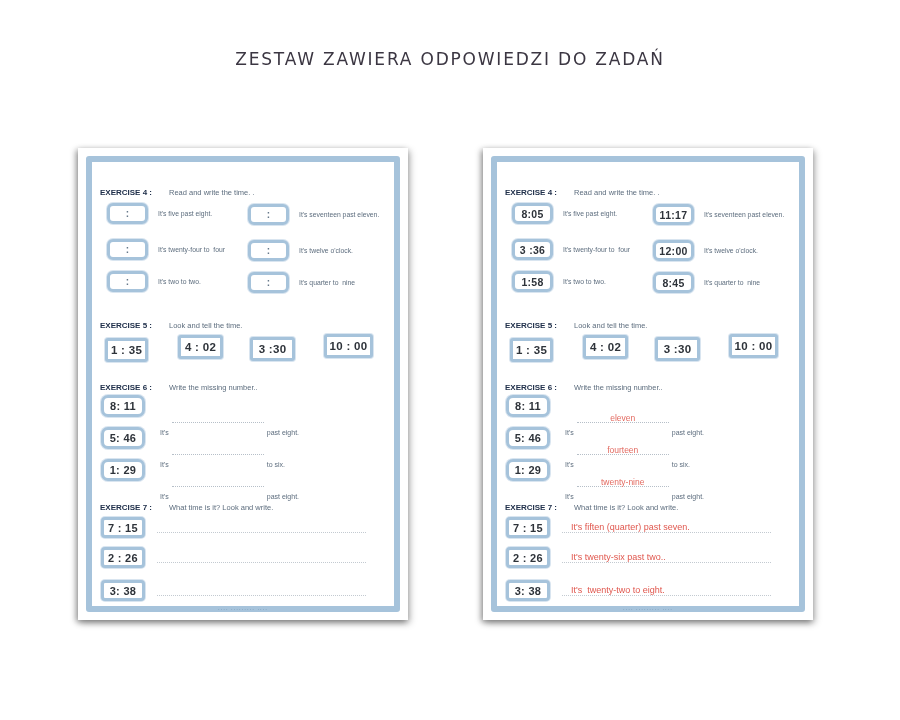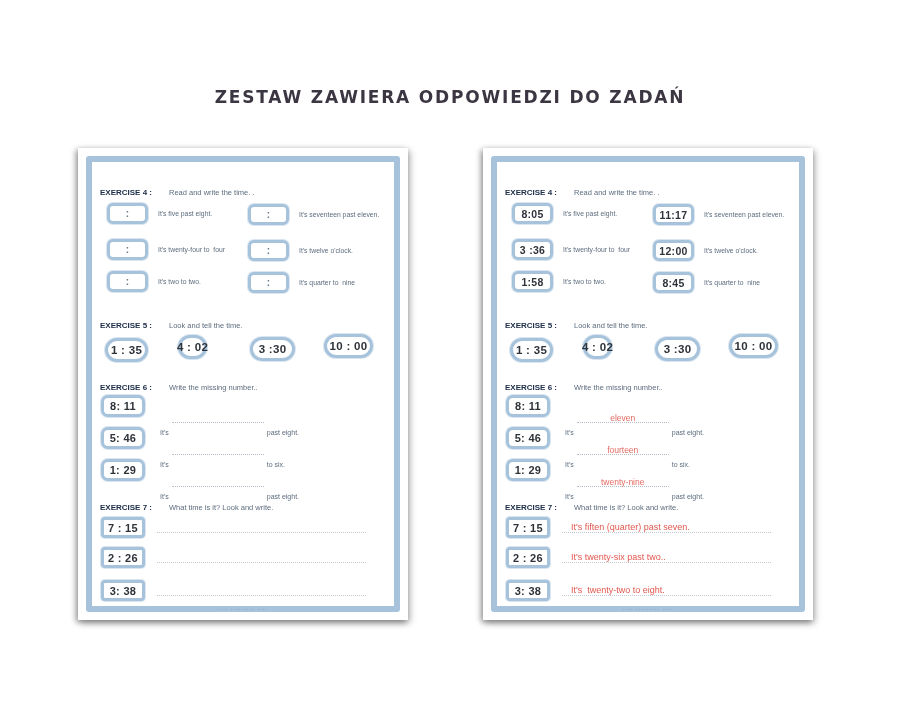--- a/index.html
+++ b/index.html
@@ -1,22 +1,22 @@
 <!DOCTYPE html>
 <html><head>
 <meta charset="utf-8">
 <style>
   * { margin:0; padding:0; box-sizing:border-box; }
   html,body { width:900px; height:720px; background:#ffffff; overflow:hidden;
               font-family:"Liberation Sans", sans-serif; }
   .canvas { position:relative; width:900px; height:720px; background:#fff; }
 
   .title { position:absolute; top:49px; left:0; width:900px; text-align:center;
-           font-family:"DejaVu Sans", sans-serif; font-weight:bold; font-size:17px;
-           letter-spacing:1.8px; color:#3b3642;margin-top:38px; }
+           font-family:"DejaVu Sans", sans-serif; font-weight:normal; font-size:17px;
+           letter-spacing:1.8px; color:#3b3642; }
 
   .sheet { position:absolute; top:148px; width:330px; height:472px; background:#fff;
            box-shadow:-2px 2px 6px rgba(0,0,0,.38), 2px 3px 7px rgba(0,0,0,.28); }
   .s-left  { left:78px; }
   .s-right { left:483px; }
   .frame { position:absolute; top:8px; left:8px; right:8px; bottom:8px;
            border:6px solid #a6c3db; border-radius:3px; }
 
   .exh { position:absolute; left:22px; white-space:nowrap; }
   .exh b    { font-size:8px; color:#20304b; font-weight:bold; }
@@ -32,23 +32,23 @@
   .p4a{left:29px;top:55px}  .p4b{left:170px;top:56px}
   .p4c{left:29px;top:91px}  .p4d{left:170px;top:92px}
   .p4e{left:29px;top:123px} .p4f{left:170px;top:124px}
   .colon-only .b40 { color:#66788a; font-size:10px; }
 
   .t4 { position:absolute; font-size:6.8px; color:#5d6d7e; white-space:pre; }
   .t4a{left:80px;top:62px}  .t4b{left:221px;top:63px}
   .t4c{left:80px;top:98px}  .t4d{left:221px;top:99px}
   .t4e{left:80px;top:130px} .t4f{left:221px;top:131px}
 
-  .b5 { height:24px; font-size:11.5px; border-radius:12px; }
+  .b5 { height:24px; font-size:11.5px; border-radius:3px; }
   .p5a{left:27px;top:190px;width:43px}
-  .p5b{left:100px;top:187px;width:29px}
+  .p5b{left:100px;top:187px;width:45px}
   .p5c{left:172px;top:189px;width:45px}
   .p5d{left:246px;top:186px;width:49px}
 
   .b6 { width:44px; height:22px; font-size:11px; border-radius:7px; }
   .p6a{left:23px;top:247px} .p6b{left:23px;top:279px} .p6c{left:23px;top:311px}
 
   .sent { position:absolute; left:82px; font-size:7px; color:#5d6d7e; white-space:pre; }
   .s6a{top:252px} .s6b{top:284px} .s6c{top:316px}
   .blank { display:inline-block; width:92px; height:10px; line-height:10px;
            border-bottom:1px dotted #b6bfc8; text-align:center; vertical-align:bottom;

